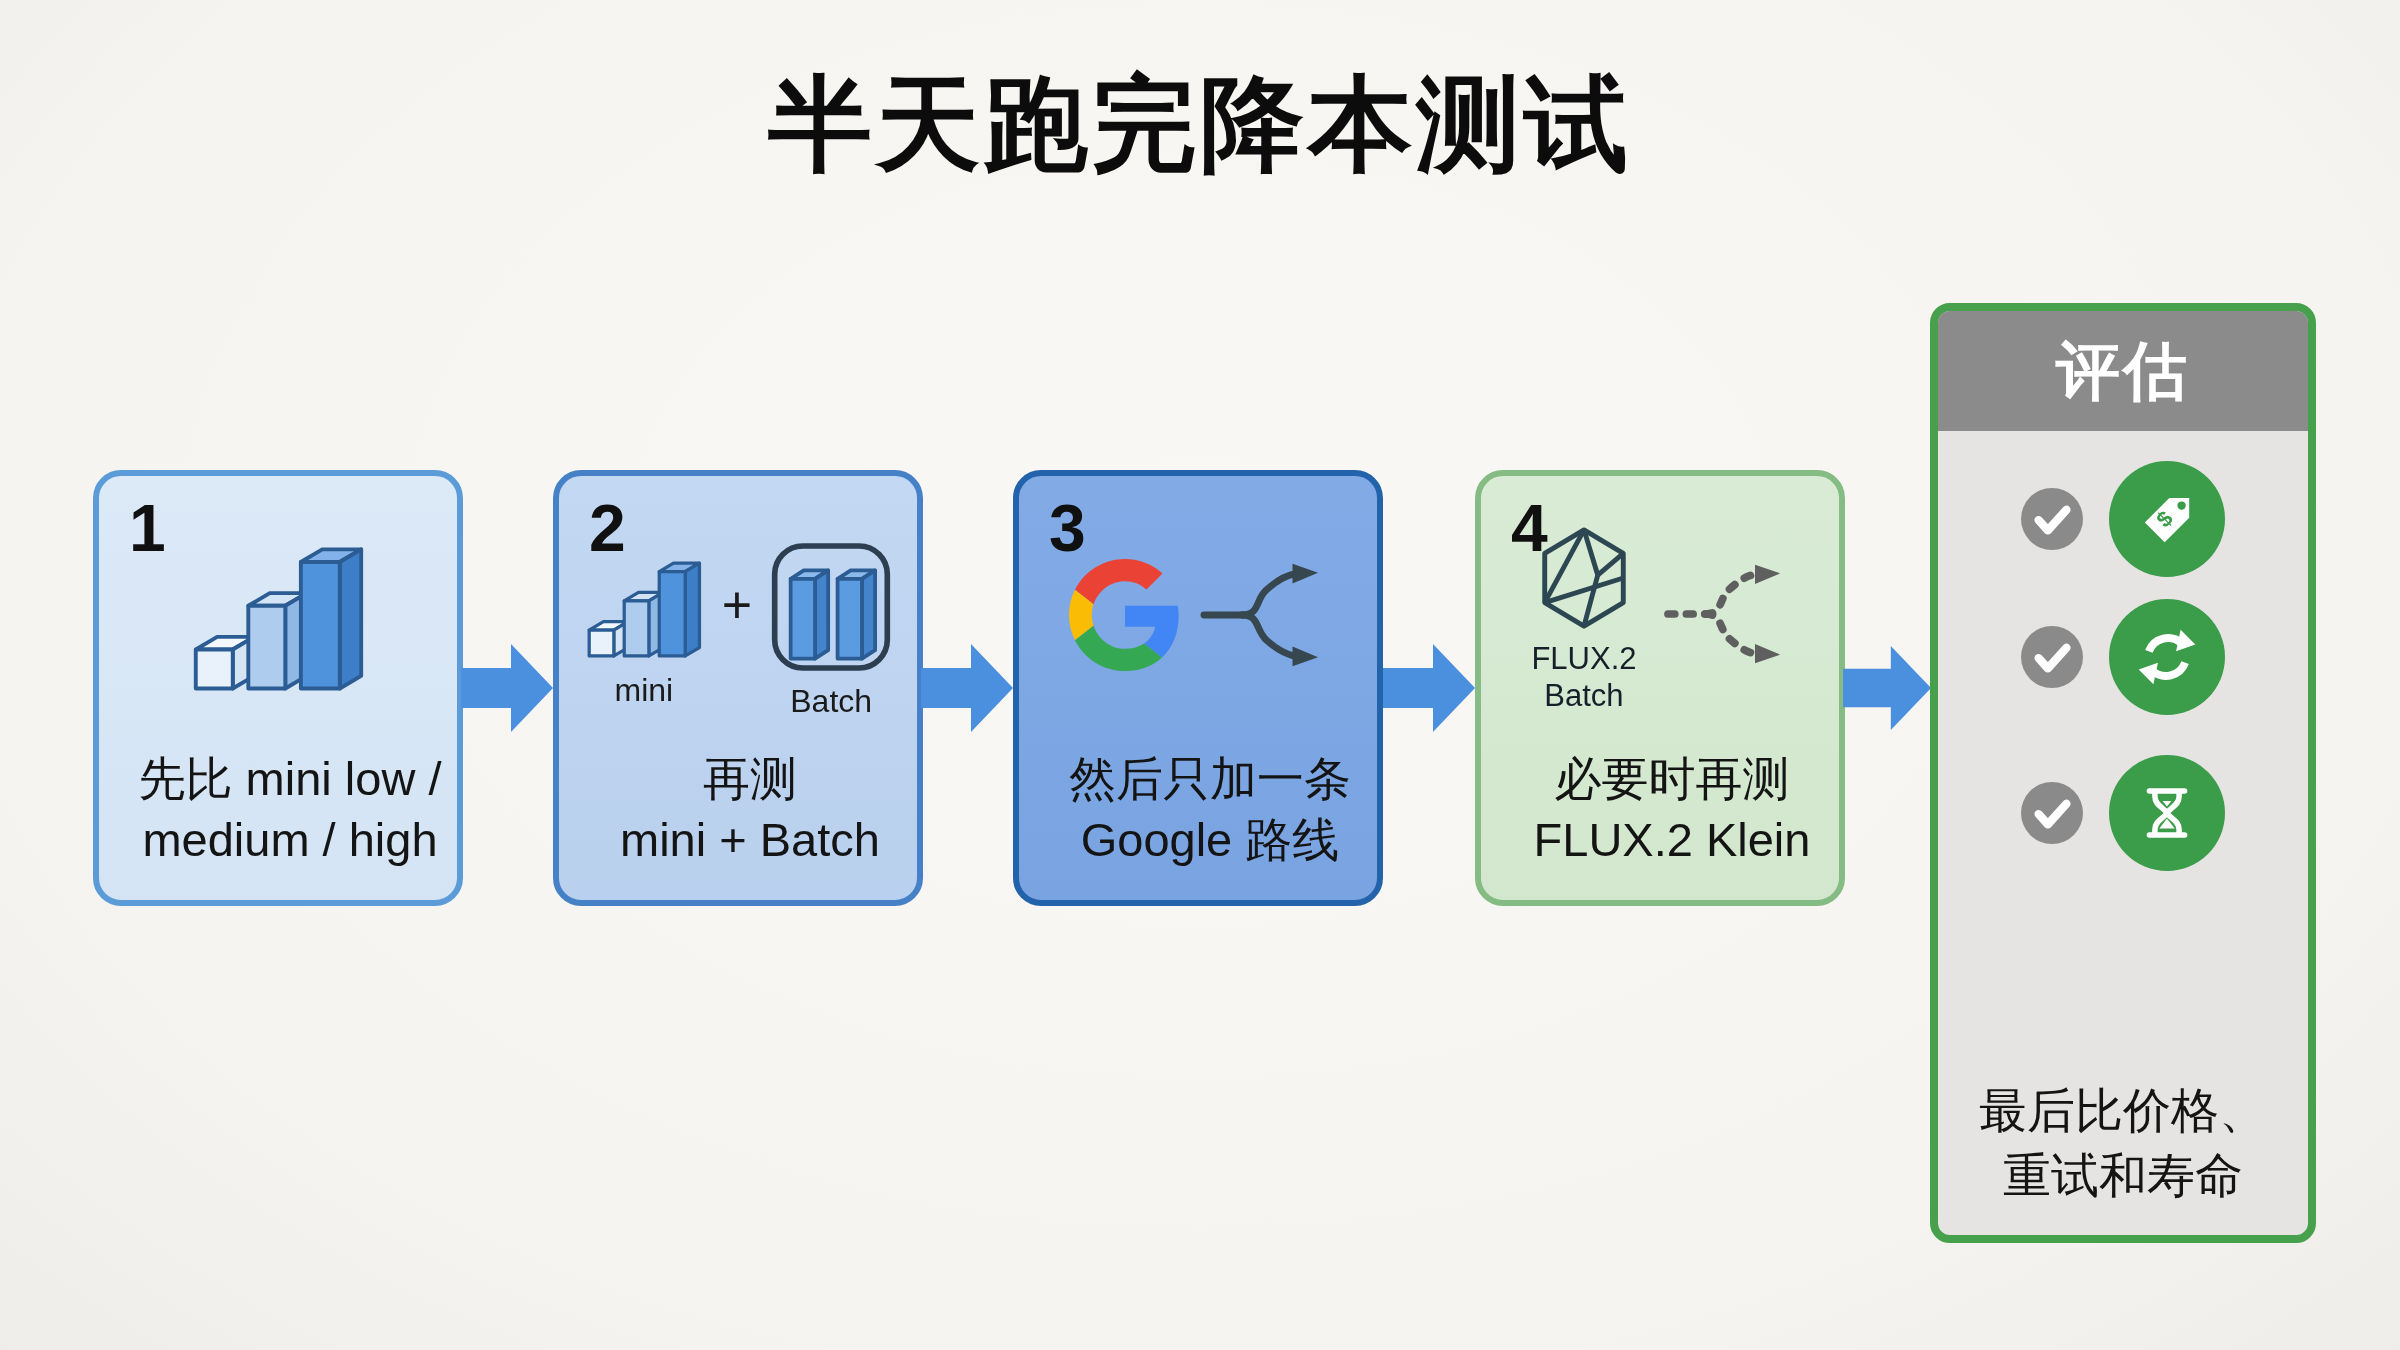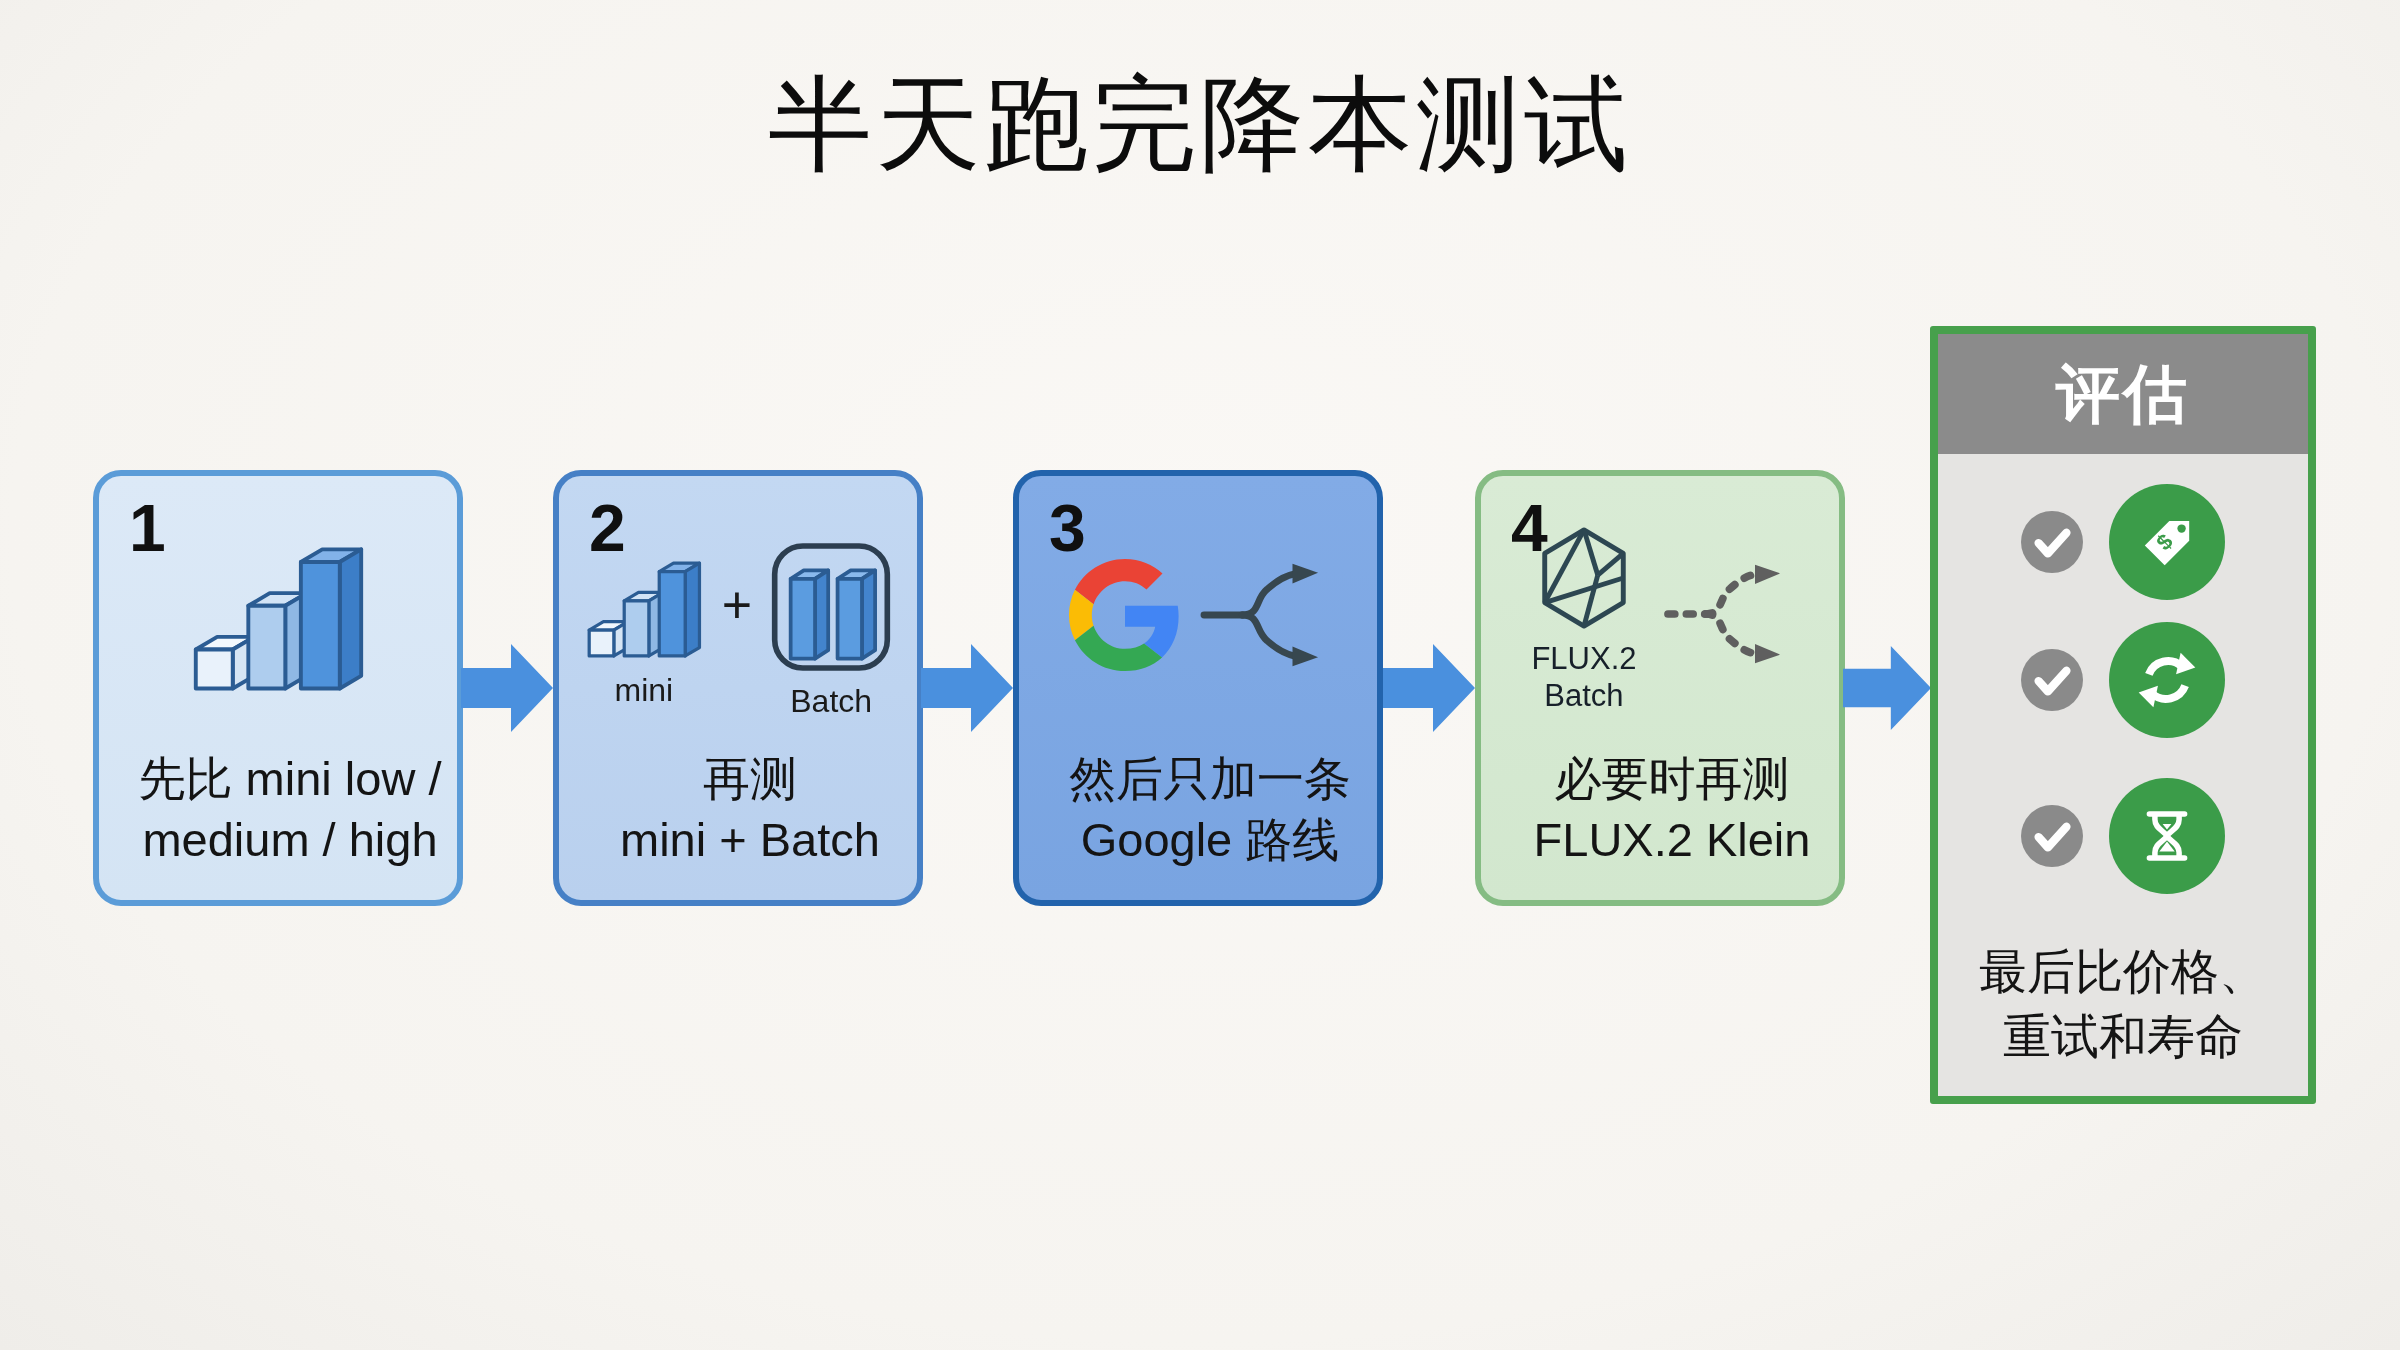--- a/index.html
+++ b/index.html
@@ -4,21 +4,21 @@
 <style>
   html,body { margin:0; padding:0; background:#e9e7e3; }
   .canvas {
     position:relative; width:2400px; height:1350px; overflow:hidden;
     background: radial-gradient(ellipse at 50% 40%, #faf8f5 0%, #f6f4f0 70%, #efede9 100%);
     font-family:"Liberation Sans","DejaVu Sans",sans-serif;
     color:#111;
   }
   .title {
     position:absolute; top:56px; left:0; width:100%;
-    text-align:center; font-size:104px; font-weight:400; letter-spacing:4px; color:#0c0c0c;
+    text-align:center; font-size:104px; font-weight:700; letter-spacing:4px; color:#0c0c0c;
   }
   
   .step {
     position:absolute; top:470px; width:370px; height:436px;
     border-radius:28px; box-sizing:border-box;
   }
   .step-1 { left:93px;  background:linear-gradient(180deg,#dcE9f7 0%,#d4e4f4 100%); border:6px solid #5b9cd8; }
   .step-2 { left:553px; background:linear-gradient(180deg,#c3d8f2 0%,#b9d0ee 100%); border:6px solid #4680c6; }
   .step-3 { left:1013px;background:linear-gradient(180deg,#82abe6 0%,#79a4e1 100%); border:6px solid #2263ac; }
   .step-4 { left:1475px;background:linear-gradient(180deg,#d9ebd5 0%,#d2e7ce 100%); border:6px solid #85bc83; }
@@ -39,24 +39,23 @@
   .plus-sign { font-size:52px; font-weight:500; color:#1a1a1a; margin-top:-20px; }
   .flux-label { text-align:center; font-size:31px; font-weight:500; color:#17202a; line-height:1.2; margin-top:8px; }
   
   .flow-arrow { position:absolute; top:640px; height:96px; }
   .fa-1 { left:461px; width:92px; }
   .fa-2 { left:921px; width:92px; }
   .fa-3 { left:1383px; width:92px; }
   .fa-4 { left:1843px; width:88px; }
   
   .eval-panel {
-    position:absolute; left:1930px; top:303px; width:386px; height:778px;
-    box-sizing:border-box; background:#e5e4e2; border:8px solid #47a04c; border-radius:3px;
+    position:absolute; left:1930px; top:303px; width:386px; height:940px;
+    box-sizing:border-box; background:#e5e4e2; border:8px solid #47a04c; border-radius:20px;
     overflow:hidden;
-    margin-top:23px;
   }
   .eval-header {
     height:120px; background:#8b8b8b;
     display:flex; align-items:center; justify-content:center;
     color:#ffffff; font-size:64px; font-weight:800; letter-spacing:3px;
   }
   .eval-row {
     position:absolute; left:0; right:0;
     display:flex; align-items:center; justify-content:center; gap:26px;
   }

